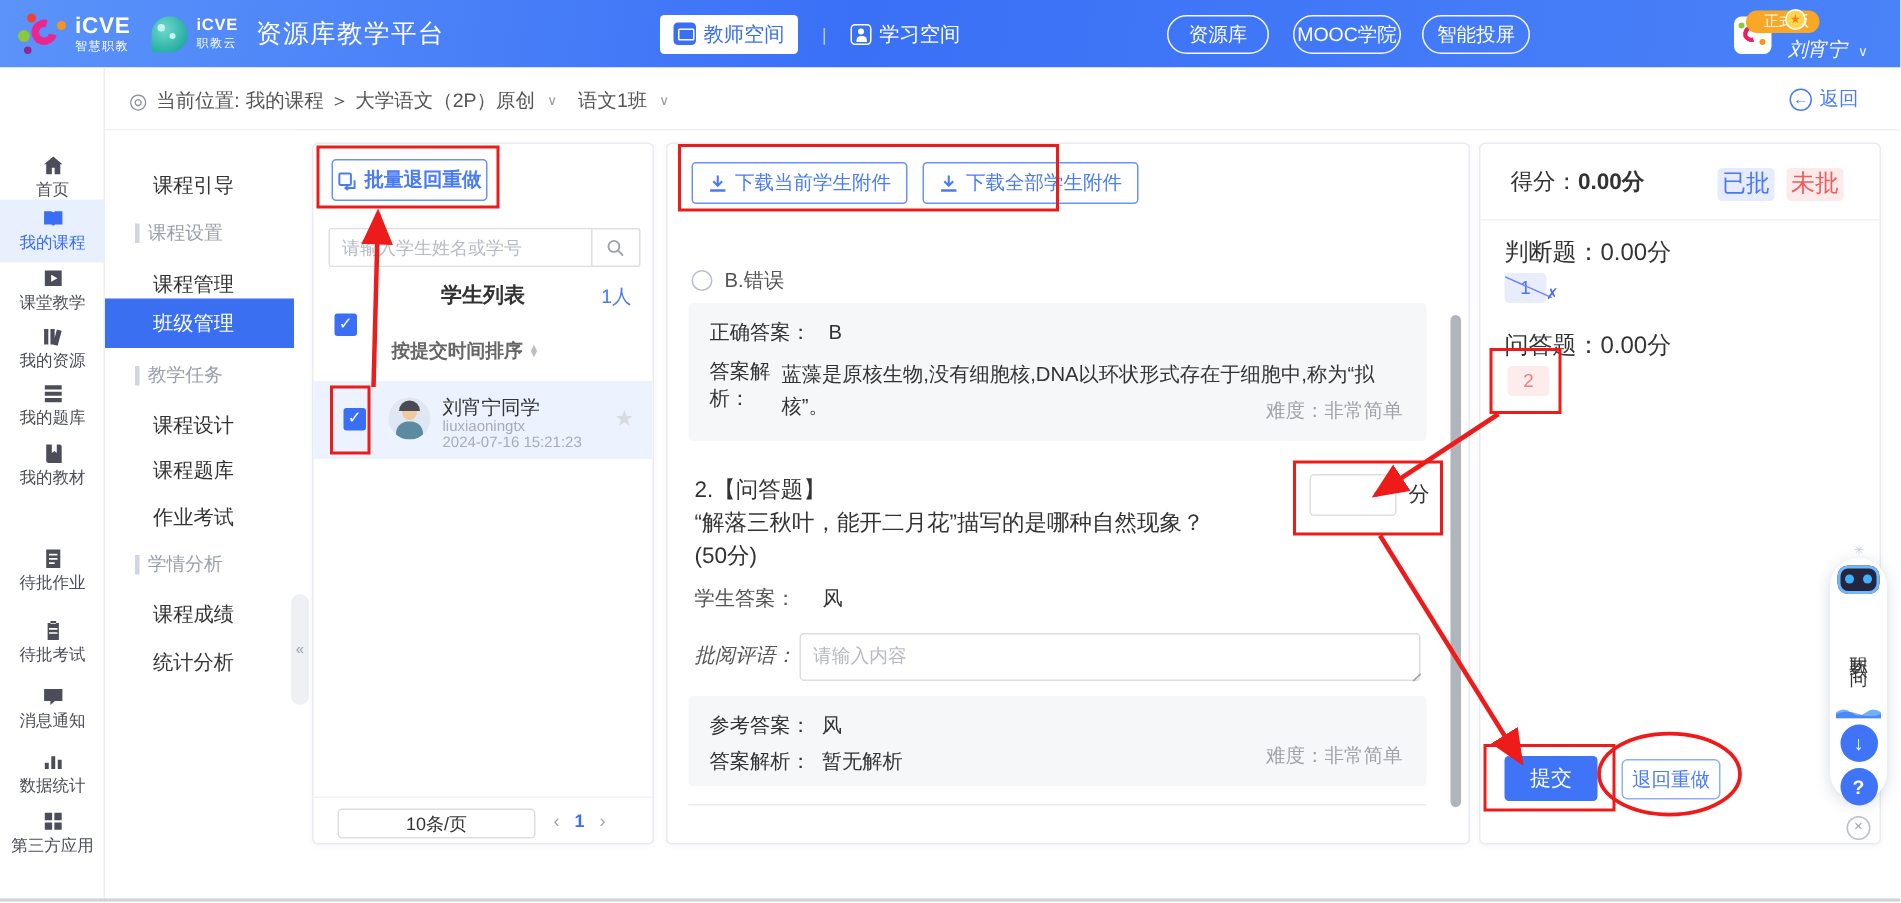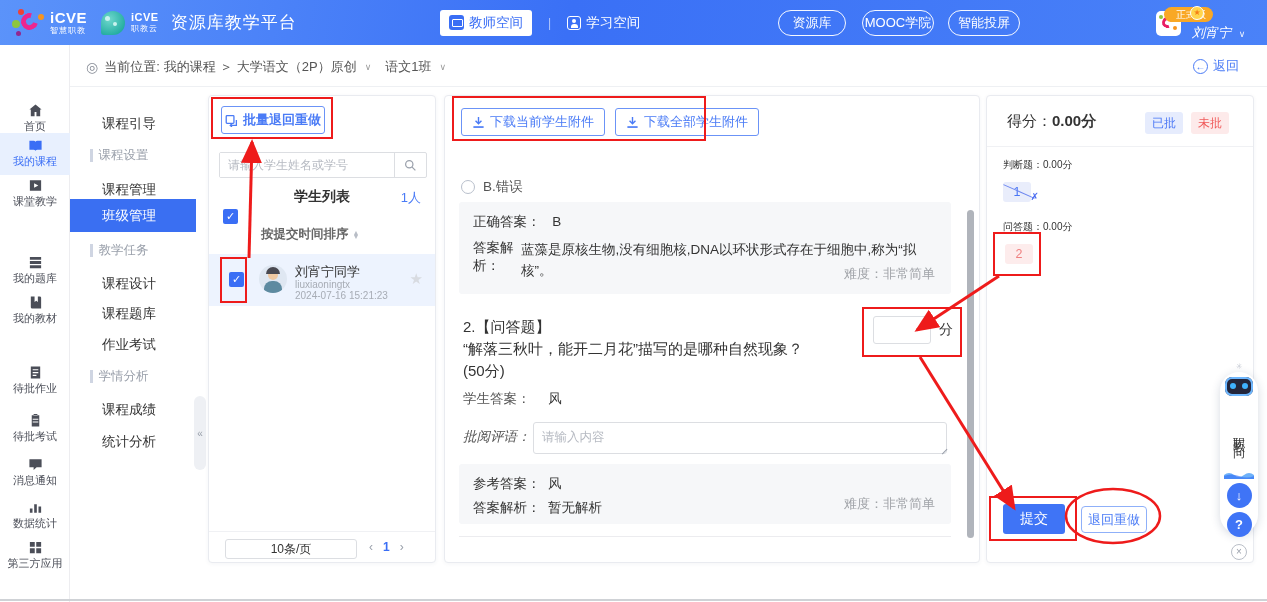--- a/index.html
+++ b/index.html
@@ -118,25 +118,25 @@
   .commentrow { position:absolute; left:18px; top:332px; font-size:13.5px; color:#555;font-style:italic; }
   .comment-ta { position:absolute; left:88px; top:326px; width:414px; height:32px; border:1px solid #dcdee2; border-radius:3px; resize:none; outline:none; font-family:inherit; font-size:12.5px; padding:6px 8px; color:#333; }
   .comment-ta::placeholder { color:#b6bac2; }
   .ta-handle { position:absolute; left:494px; top:350px; width:7px; height:7px; border-right:1.5px solid #9aa0ab; border-bottom:0; transform:rotate(45deg); pointer-events:none; }
   .bot-divider { position:absolute; left:14px; top:440px; width:492px; border-top:1px solid #ececef; }
   .scrollbar { position:absolute; right:5px; top:114px; width:7px; height:328px; background:#b0b4bb; border-radius:4px; cursor:pointer; }
 
   
   .scoreline { position:absolute; left:20px; top:16px; font-size:15px; color:#333; }
   .scoreline b { font-weight:bold; }
-  .badge { position:absolute; top:16px; width:38px; height:22px; border-radius:3px; font-size:12px; text-align:center; line-height:22px; cursor:pointer; }
+  .badge { position:absolute; top:16px; width:38px; height:22px; border-radius:3px; font-size:16px; text-align:center; line-height:22px; cursor:pointer; }
   .badge.done { left:158px; background:#e6ecfd; color:#4a77f6; }
   .badge.todo { left:204px; background:#fdeaea; color:#f05b5b; }
   .sc-divider { position:absolute; left:0; top:50px; width:100%; border-top:1px solid #f0f1f4; }
-  .qtype { position:absolute; left:16px; font-size:10px; color:#333; }
+  .qtype { position:absolute; left:16px; font-size:16px; color:#333; }
   .chip { position:absolute; width:28px; height:20px; border-radius:3px; font-size:12.5px; text-align:center; line-height:20px; cursor:pointer; }
   .chip.blue { left:16px; top:86px; background:#e9edfb; color:#4a77f6; }
   .chip.blue .slash { position:absolute; left:-1px; top:9px; width:34px; height:1px; background:#6c86f0; transform:rotate(24deg); }
   .chip.blue .mark { position:absolute; right:-8px; bottom:-5px; font-size:10px; color:#4a6cf0; }
   .chip.red { left:18px; top:148px; background:#fdecec; color:#ef8080; }
   .btn-submit { position:absolute; left:16px; top:408px; width:62px; height:30px; background:#3f74f6; color:#fff; font-size:14px; border:0; border-radius:3px; cursor:pointer; }
   .btn-redo { position:absolute; left:94px; top:410px; width:66px; height:27px; background:#fff; border:1px solid #8fb0f9; color:#4a7bf6; font-size:13px; border-radius:4px; cursor:pointer; }
 
   
   .fwidget { position:absolute; left:1220px; top:372px; width:38px; height:162px; background:#fff; border-radius:19px; box-shadow:0 2px 10px rgba(30,50,90,.18); z-index:40; text-align:center; }
@@ -238,20 +238,26 @@
       <svg width="15" height="15" viewBox="0 0 16 16" fill="currentColor">
           <path d="M1.5 3h4.5c.9 0 1.6.4 2 1 .4-.6 1.1-1 2-1h4.5v9.5H10c-.8 0-1.5.4-2 1-.5-.6-1.2-1-2-1H1.5z"></path>
         </svg>
       <span class="lb">我的课程</span>
     </div>
     <div class="rail-item" style="top:131px;">
       <svg width="15" height="15" viewBox="0 0 16 16" fill="currentColor">
           <path fill-rule="evenodd" d="M2 2.5h12v11H2zm4.5 3v5L11 8z"></path>
         </svg>
       <span class="lb">课堂教学</span>
+    </div>
+    <div class="rail-item" style="top:170px;">
+      <svg width="15" height="15" viewBox="0 0 16 16" fill="currentColor">
+          <path d="M1.5 2.5h3v11h-3zm4.5 0h3v11H6zm4.6.4l3.4.9-2.9 10.6-3.4-.9z"></path>
+        </svg>
+      <span class="lb">我的资源</span>
     </div>
     <div class="rail-item" style="top:208px;">
       <svg width="15" height="15" viewBox="0 0 16 16" fill="currentColor">
           <path d="M2 2h12v3H2zm0 4.5h12v3H2zm0 4.5h12v3H2z"></path>
         </svg>
       <span class="lb">我的题库</span>
     </div>
     <div class="rail-item" style="top:248px;">
       <svg width="15" height="15" viewBox="0 0 16 16" fill="currentColor">
           <path fill-rule="evenodd" d="M3 1.5h9.5A1.5 1.5 0 0114 3v11.5H4.5A1.5 1.5 0 013 13zm7.5 0v6L8.8 6 7 7.5v-6z"></path>

